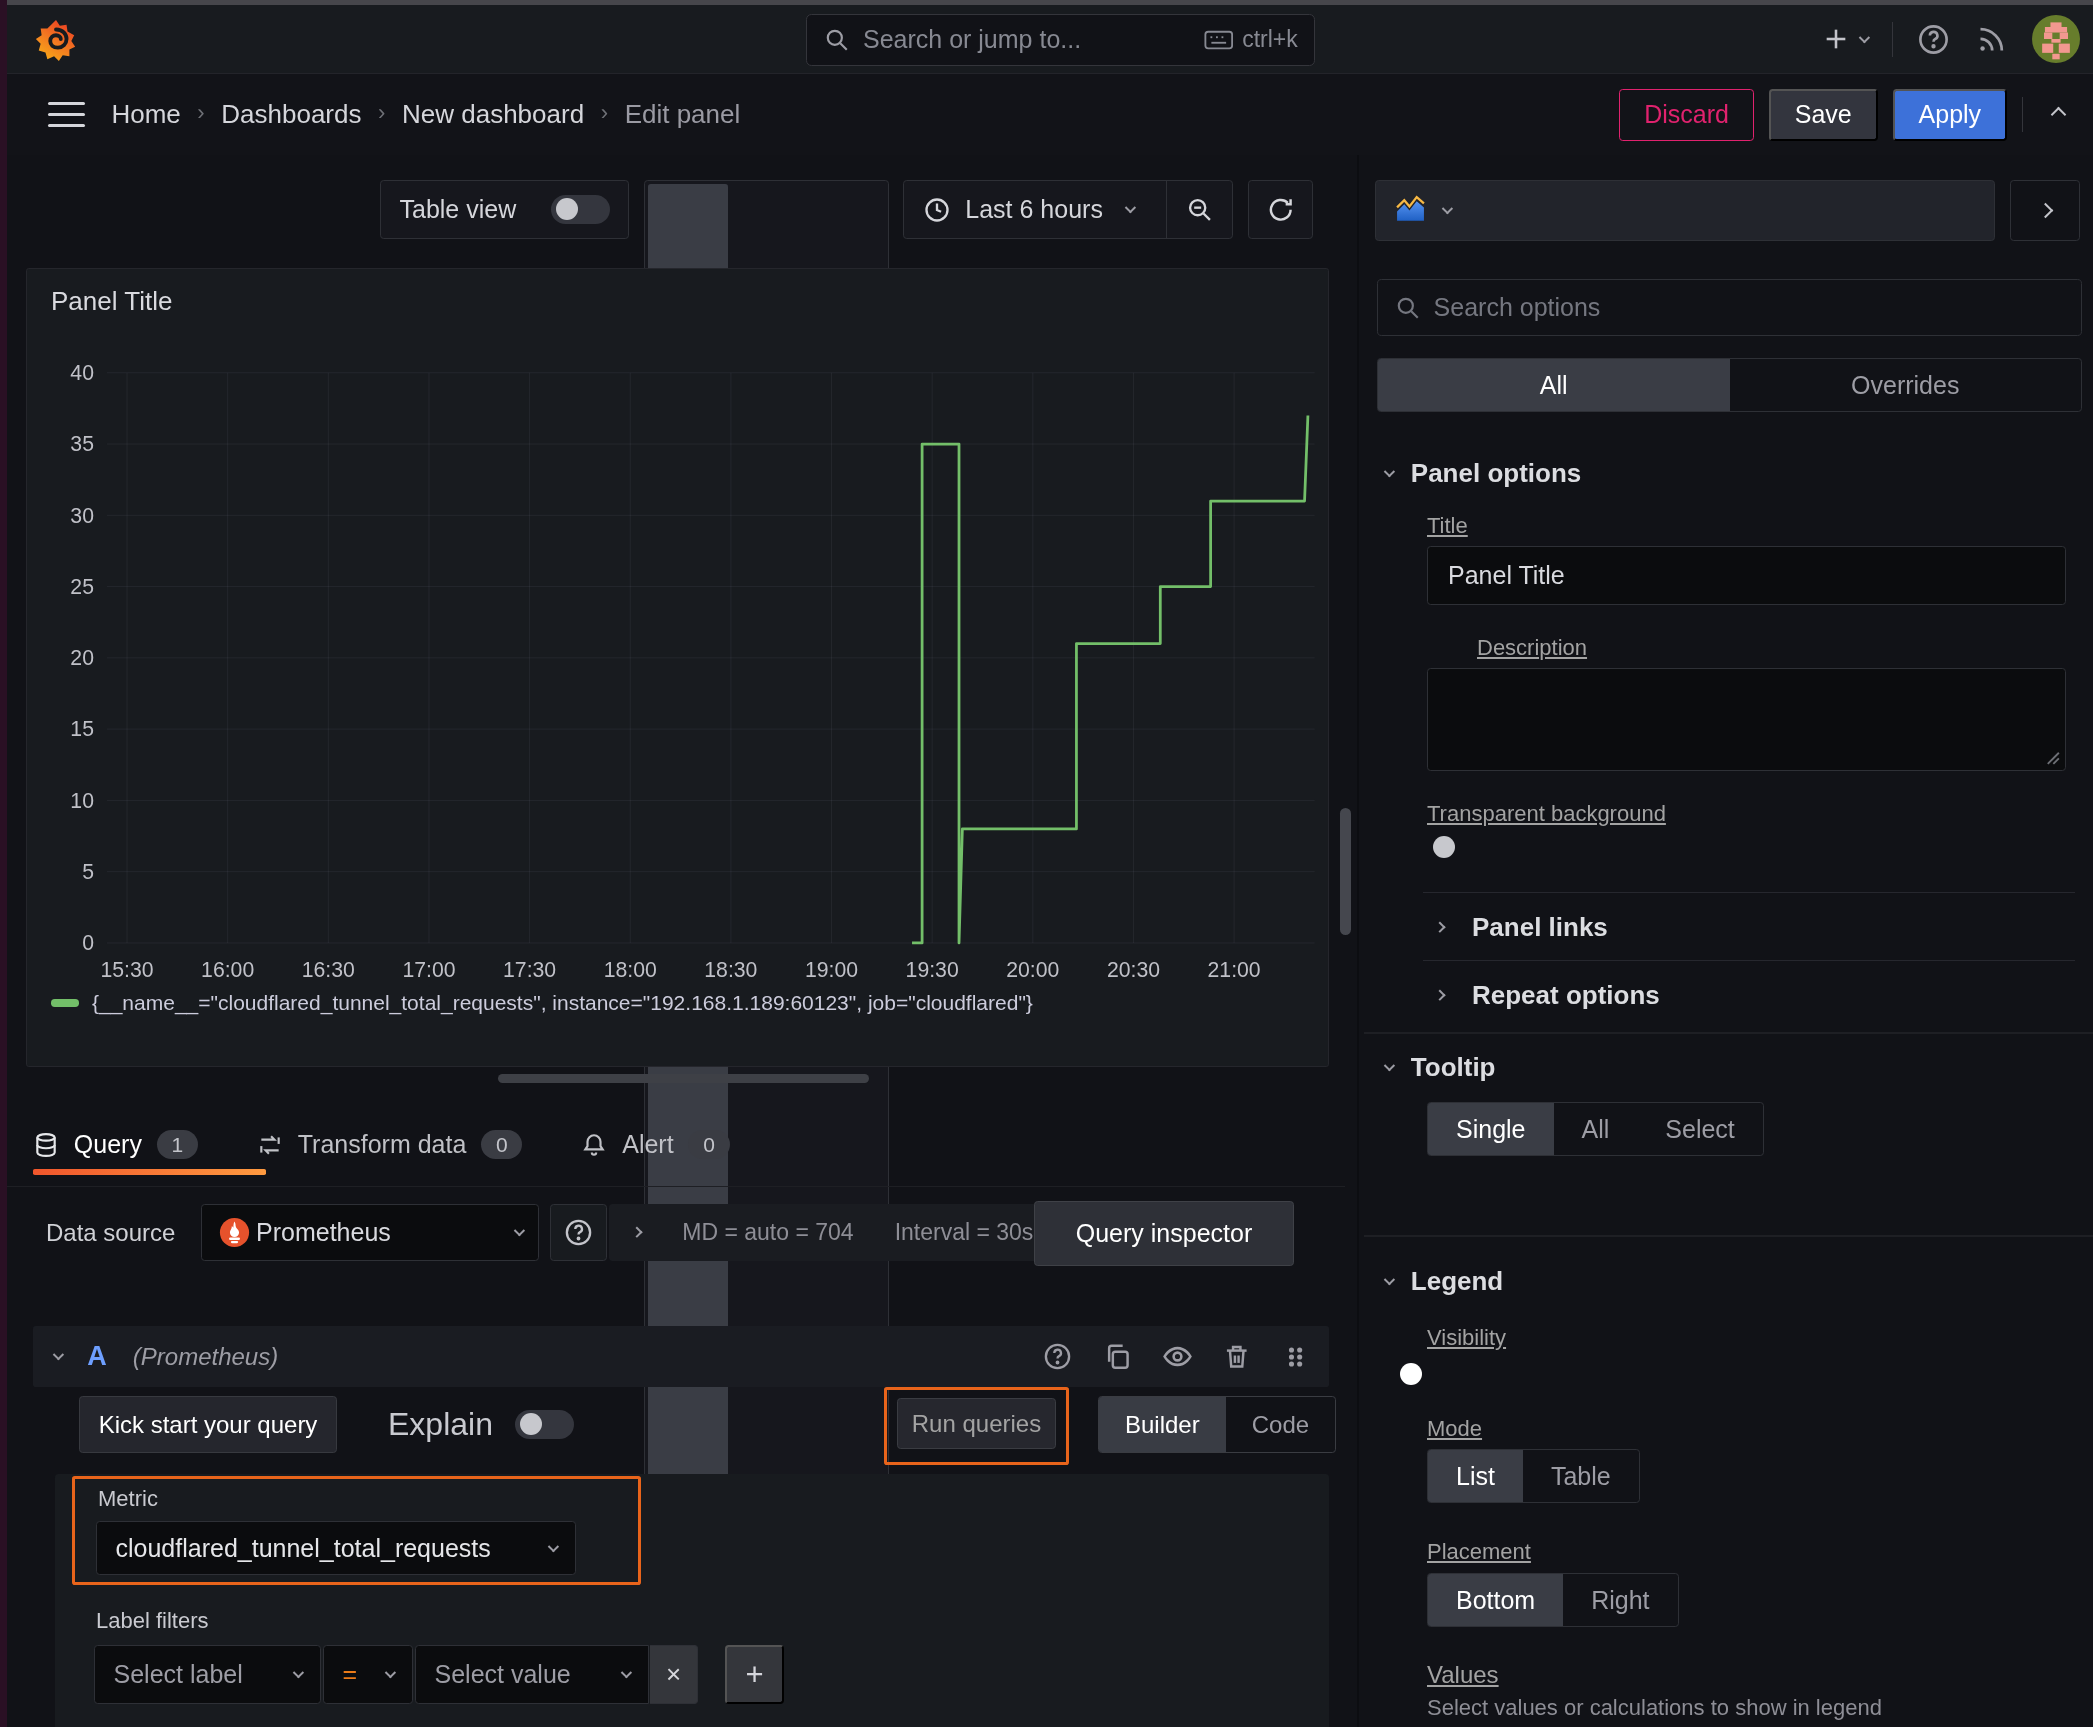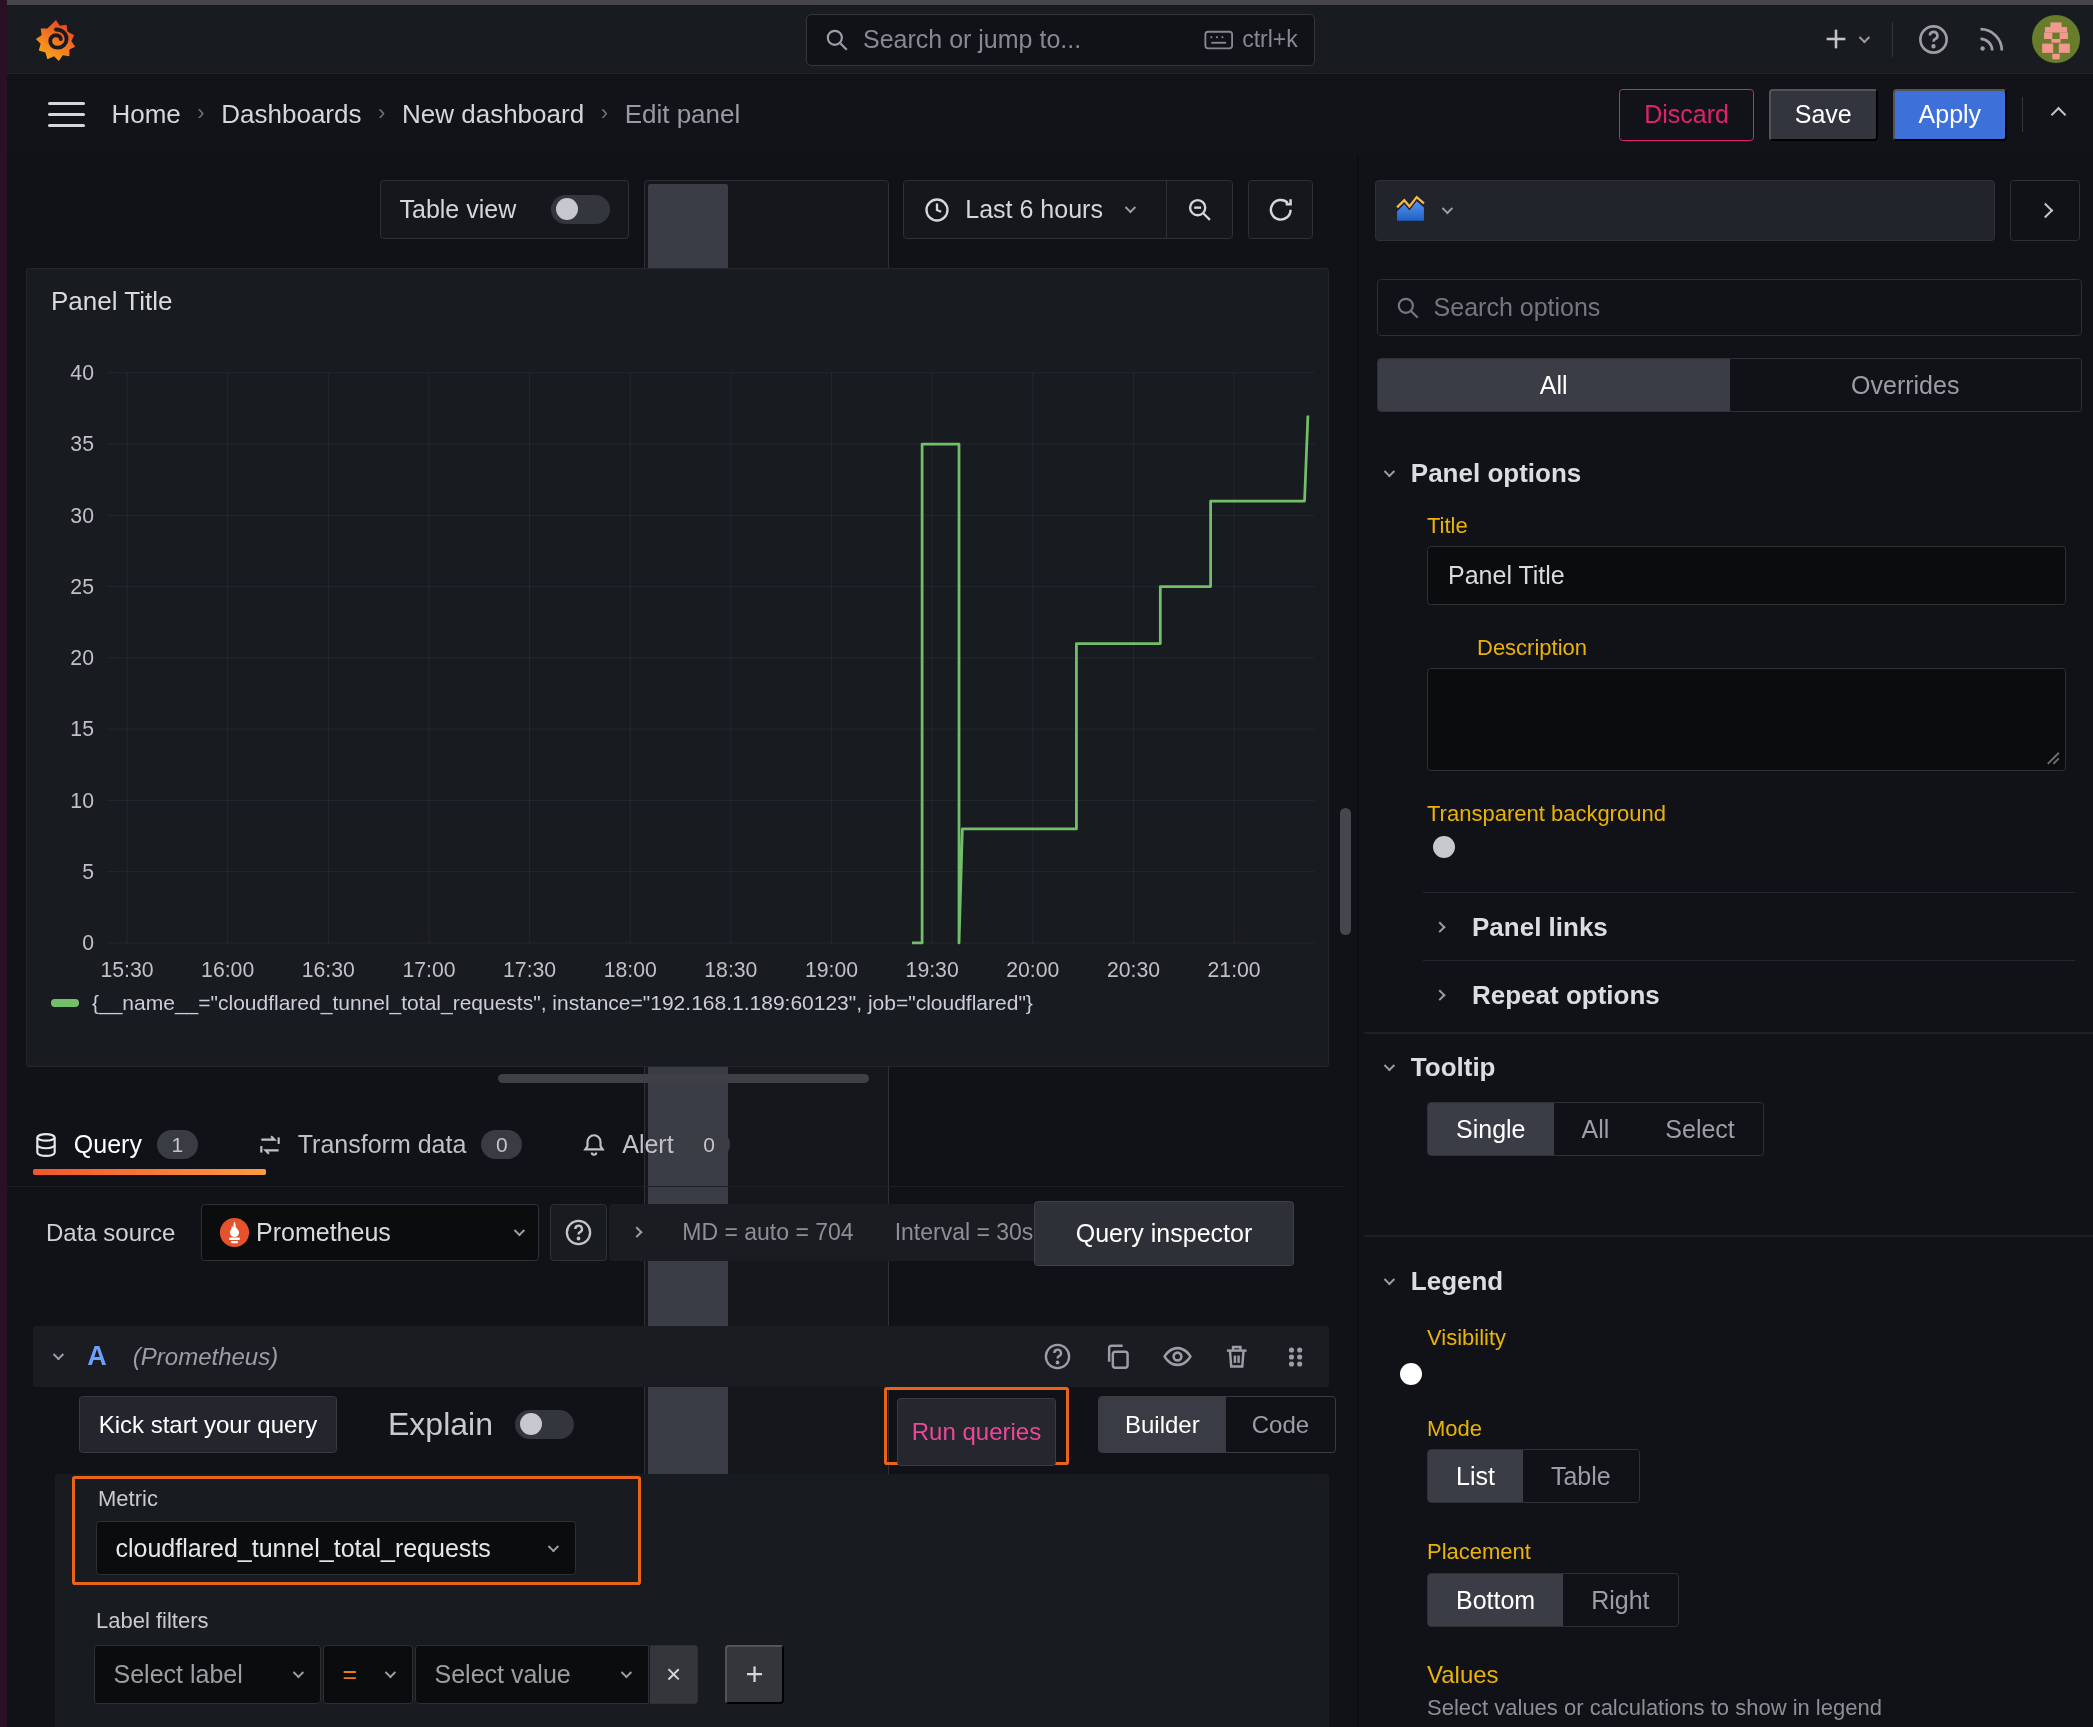--- a/index.html
+++ b/index.html
@@ -86,22 +86,22 @@
   #qrow-a { left:33px; top:1326px; width:1296px; height:61px; background:#1a1c22; border-radius:2.8px;
      display:flex; align-items:center; padding:0 20px; gap:26px; }
   #qrow-a .ref { color:#6e9fff; font-size:27px; font-weight:bold; }
   #qrow-a .ds { color:#9d9da5; font-size:24px; font-style:italic; }
   #qrow-a .right-icons { margin-left:auto; display:flex; align-items:center; gap:29.5px; color:#9d9da5; }
 
   #kick-btn { left:79px; top:1396px; width:258px; height:57px; background:#25262d; border:0.9px solid #37393f;
      border-radius:3.7px; color:#fff; font-size:24px; display:flex; align-items:center; justify-content:center; cursor:pointer; }
   #explain-wrap { left:388px; top:1396px; height:57px; display:flex; align-items:center; gap:22px; }
   #run-highlight { left:884px; top:1387px; width:185px; height:78px; border:3.7px solid #e8641b; border-radius:2.8px; }
-  #run-btn { left:897px; top:1398px; width:159px; height:68px; background:#26272e; border:0.9px solid #3a3c42;
-     border-radius:3.7px; color:#ec4899; font-size:24px; display:flex; align-items:center; justify-content:center; cursor:pointer; }
+  #run-btn { left:897px; top:1398px; width:159px; height:51px; background:#26272e; border:0.9px solid #3a3c42;
+     border-radius:3.7px; color:#a3a3a3; font-size:24px; display:flex; align-items:center; justify-content:center; cursor:pointer; }
   #builder-seg { left:1098px; top:1396px; height:57px; border:0.9px solid #3a3c42; border-radius:3.7px;
      background:#111217; display:flex; overflow:hidden; }
   #builder-seg > div { display:flex; align-items:center; padding:0 26px; font-size:24px; color:#9d9da5; cursor:pointer; }
   #builder-seg > div.sel { background:#393c44; color:#fff; }
 
   #query-body { left:55px; top:1474px; width:1274px; height:254px; background:#181b1f; border-radius:3.7px 3.7px 0 0; }
   #metric-highlight { left:72px; top:1476px; width:569px; height:109px; border:3.7px solid #e8641b; border-radius:2.8px; }
   #metric-label { left:98px; top:1486px; }
   #metric-select { left:96px; top:1521px; width:480px; height:54px; padding:0 18.5px; font-size:25px; color:#e6e7ea;
      justify-content:space-between; cursor:pointer;gap:48px; }
@@ -122,21 +122,21 @@
   #viz-collapse { left:2010px; top:180px; width:70px; height:61px; border:0.9px solid #2e3036; border-radius:3.7px;
      display:flex; align-items:center; justify-content:center; cursor:pointer; }
   #opt-search { left:1377px; top:279px; width:705px; height:57px; background:#111217; border:0.9px solid #2e3036;
      border-radius:4.6px; display:flex; align-items:center; gap:13px; padding:0 16.6px; color:#757780; font-size:25px; }
   #all-overrides { left:1377px; top:358px; width:705px; height:54px; border:0.9px solid #2e3036; border-radius:3.7px;
      display:flex; overflow:hidden; font-size:25px; }
   #all-overrides > div { flex:1; display:flex; align-items:center; justify-content:center; color:#9d9da5; cursor:pointer; }
   #all-overrides > div.sel { background:#3a3d45; color:#fff; }
 
   .sec-header { position:absolute; display:flex; align-items:center; gap:18.5px; font-size:26px; font-weight:600; color:#dcdde1; cursor:pointer; }
-  .sb-label { position:absolute; font-size:22px; color:#eab308; }
+  .sb-label { position:absolute; font-size:22px; color:#a3a3a3;text-decoration:underline; }
   .sb-input { position:absolute; background:#0b0c0e; border:0.9px solid #2e3036; border-radius:3.7px; }
   .sb-seg { position:absolute; border:0.9px solid #2e3036; border-radius:3.7px; display:flex; overflow:hidden; font-size:25px; }
   .sb-seg > div { display:flex; align-items:center; justify-content:center; padding:0 28px; height:52px; color:#9d9da5; cursor:pointer; }
   .sb-seg > div.sel { background:#3a3d45; color:#fff; }
   .divider-inset { position:absolute; left:1423px; width:652px; height:0.9px; background:#26272e; }
   .divider-full { position:absolute; left:1364px; width:729px; height:1.8px; background:#1e1f24; }
   .helper-text { position:absolute; font-size:22px; color:#8e8e96; }
 
   
   .chev { display:inline-block; width:11px; height:11px; border-right:2.8px solid #9d9da5; border-bottom:2.8px solid #9d9da5; }

